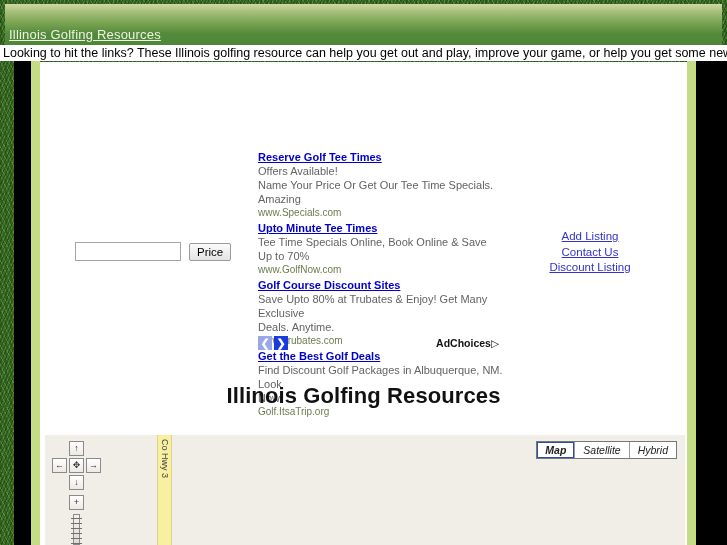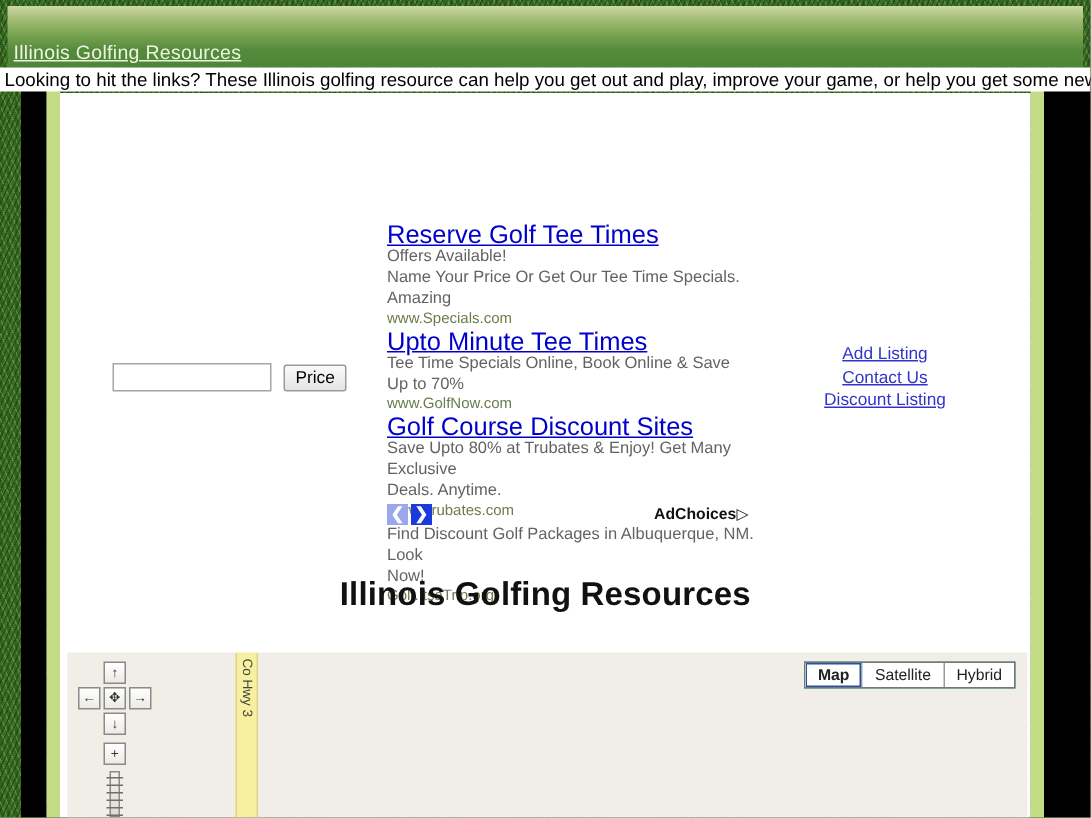--- a/index.html
+++ b/index.html
@@ -97,22 +97,22 @@
   
   #ads-block {
     position: absolute;
     left: 218px;
     top: 88px;
     width: 245px;
   }
   .ad-unit { margin-bottom: 2px; }
   .ad-title {
     display: block;
-    font-size: 17px;
-    font-weight: normal;
+    font-size: 11px;
+    font-weight: bold;
     color: #0000cc;
     text-decoration: underline;
     line-height: 14px;
     cursor: pointer;
   }
   .ad-desc {
     font-size: 11px;
     color: #636363;
     line-height: 14px;
   }
@@ -278,20 +278,21 @@
     background: #6f6f6f;
   }
 
   
   #map-types {
     position: absolute;
     right: 8px; top: 6px;
     display: flex;
     border: 1px solid #777777;
     background: #14b8a6;
+    font-style: italic;
   }
   .map-type {
     font-size: 10.5px;
     padding: 2px 8px;
     color: #222222;
     border-right: 1px solid #9b9b9b;
     background: #ffffff;
     cursor: pointer;
     line-height: 12px;
   }
@@ -336,20 +337,21 @@
       <div class="ad-desc">Tee Time Specials Online, Book Online &amp; Save Up to 70%</div>
       <div class="ad-url">www.GolfNow.com</div>
     </div>
     <div class="ad-unit">
       <a class="ad-title">Golf Course Discount Sites</a>
       <div class="ad-desc">Save Upto 80% at Trubates &amp; Enjoy! Get Many Exclusive</div>
       <div class="ad-desc">Deals. Anytime.</div>
       <div class="ad-url">www.Trubates.com</div>
     </div>
     <div class="ad-unit">
+      <a class="ad-title">Get the Best Golf Deals</a>
       <div class="ad-desc">Find Discount Golf Packages in Albuquerque, NM. Look</div>
       <div class="ad-desc">Now!</div>
       <div class="ad-url">Golf.ItsaTrip.org</div>
     </div>
   </div>
 
   <div id="ad-footer">
     <div id="ad-prev" class="ad-arrow">❮</div>
     <div id="ad-next" class="ad-arrow">❯</div>
     <div id="adchoices"><span>AdChoices</span><span class="ac-tri">▷</span></div>

